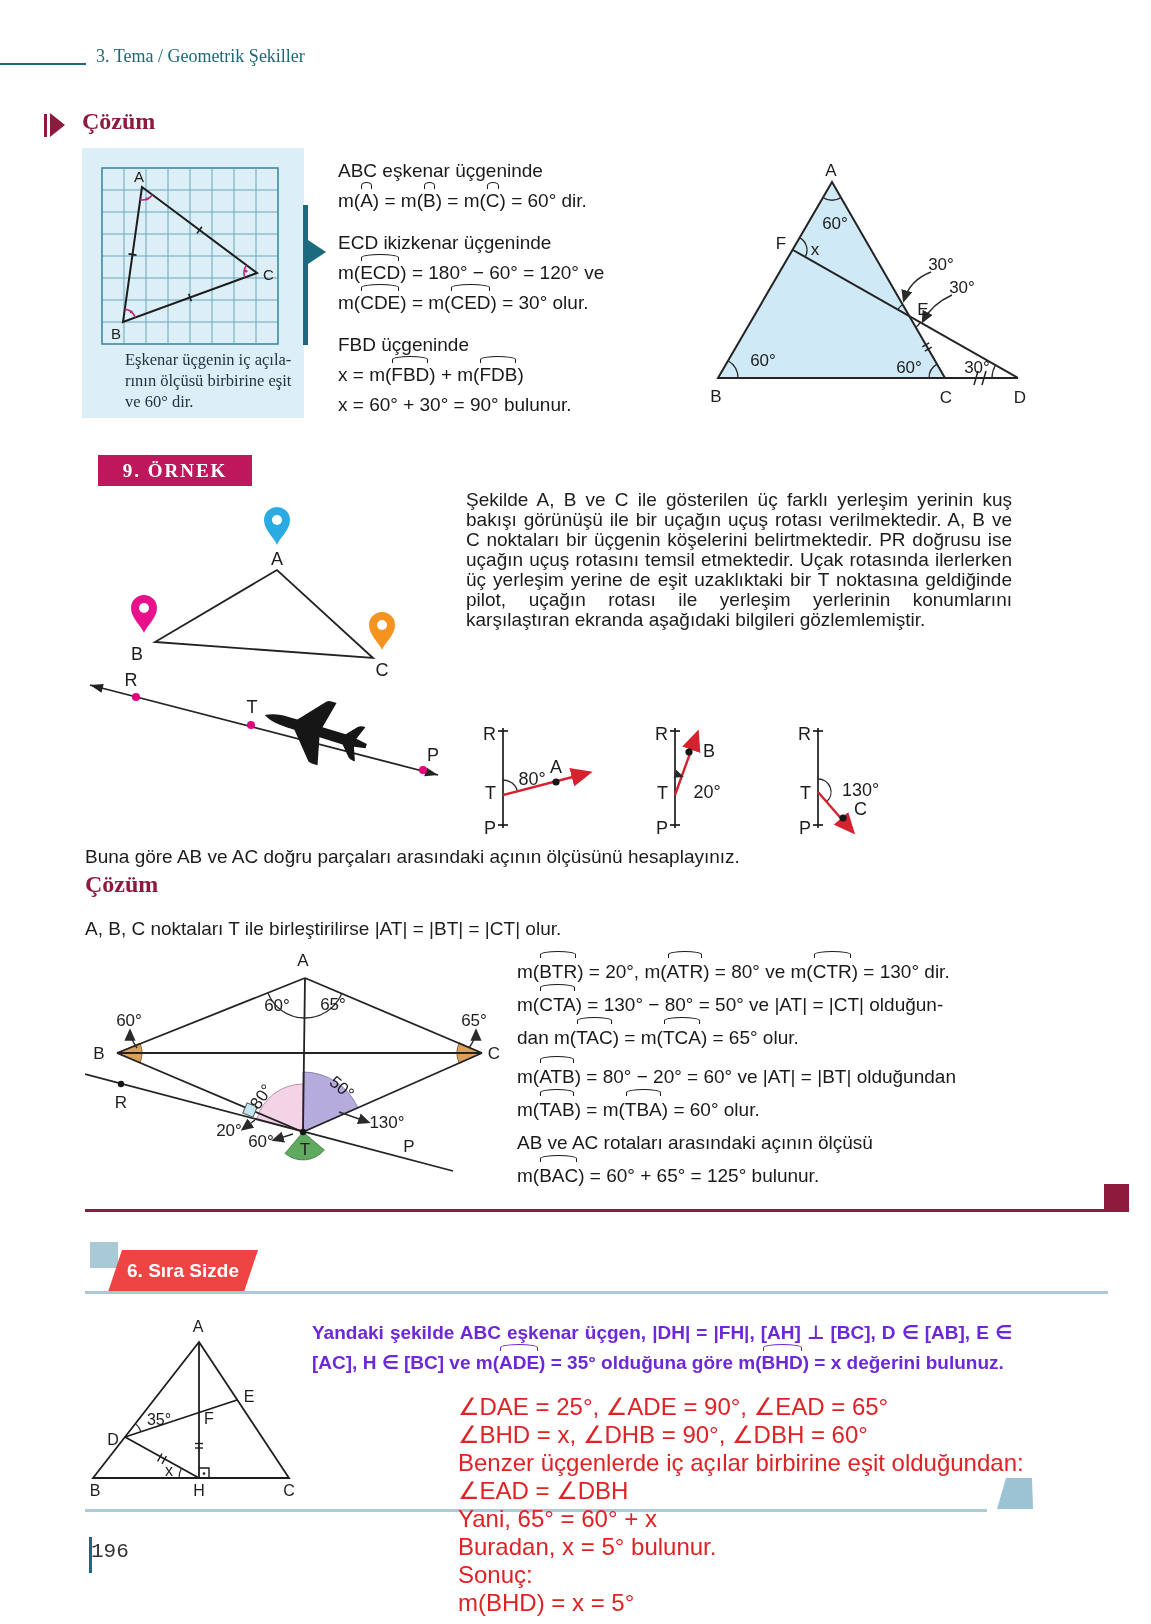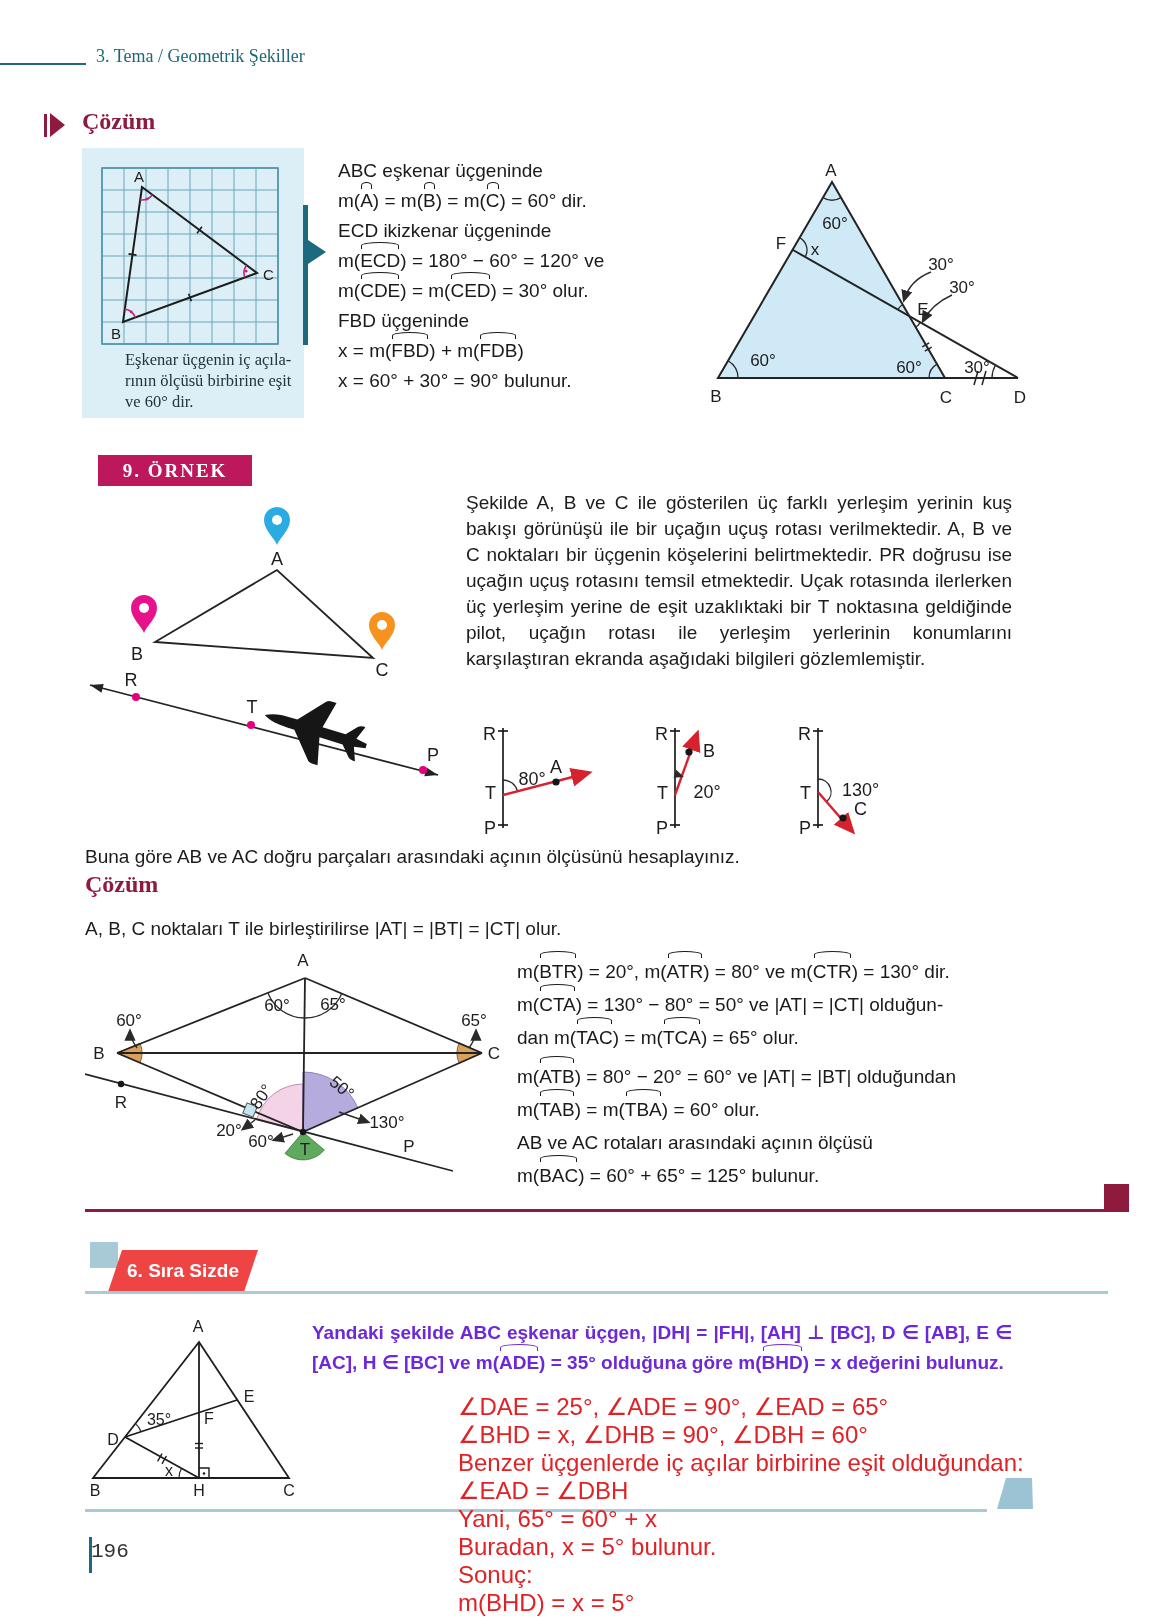--- a/index.html
+++ b/index.html
@@ -19,32 +19,32 @@
   
   .bluebox{left:82px;top:148px;width:222px;height:270px;background:#dceef6;}
   .box-caption{font-family:"Liberation Serif","DejaVu Serif",serif;font-size:16.5px;
                color:#22333c;line-height:21px;margin-left:30px;}
   
   .conn-bar{left:303px;top:205px;width:5px;height:140px;background:#1c6a80;}
   .conn-arrow{left:308px;top:240px;width:0;height:0;border-left:18px solid #1c6a80;
               border-top:12px solid transparent;border-bottom:12px solid transparent;}
   
   .f-line{font-size:19px;line-height:30px;white-space:nowrap;color:#1a1a1a;}
-  .gap12{}
+  .gap12{margin-top:12px;}
   .gap6{margin-top:6px;text-align:right;}
   .hat{position:relative;display:inline-block;}
   .hat::before{content:"";position:absolute;left:1px;right:1px;top:-4px;height:6px;
                border:1.4px solid currentColor;border-bottom:none;
                border-radius:100% 100% 0 0;}
   
   .badge9{left:98px;top:455px;width:154px;height:31px;background:#be185d;color:#fff;
           font-family:"Liberation Serif","DejaVu Serif",serif;font-weight:bold;
           font-size:19px;letter-spacing:2px;display:flex;align-items:center;
           justify-content:center;}
-  .para{left:466px;top:490px;width:546px;font-size:19px;line-height:26px;
+  .para{left:466px;top:490px;width:546px;font-size:19px;line-height:20px;
         text-align:justify;color:#1c1c1c;}
   .qline{left:85px;top:846px;font-size:19px;color:#1c1c1c;}
   
   .maroon-divider{left:85px;top:1209px;width:1044px;height:3px;background:#8e1a3d;}
   .maroon-square{left:1104px;top:1184px;width:25px;height:26px;background:#8e1a3d;}
   .lb-square{left:90px;top:1242px;width:28px;height:26px;background:#a8c9d6;}
   .badge6{left:108px;top:1250px;width:150px;height:42px;background:#ef4444;color:#fff;
           font-weight:bold;font-size:19px;display:flex;align-items:center;
           justify-content:center;
           clip-path:polygon(14px 0,100% 0,calc(100% - 14px) 100%,0 100%);}

